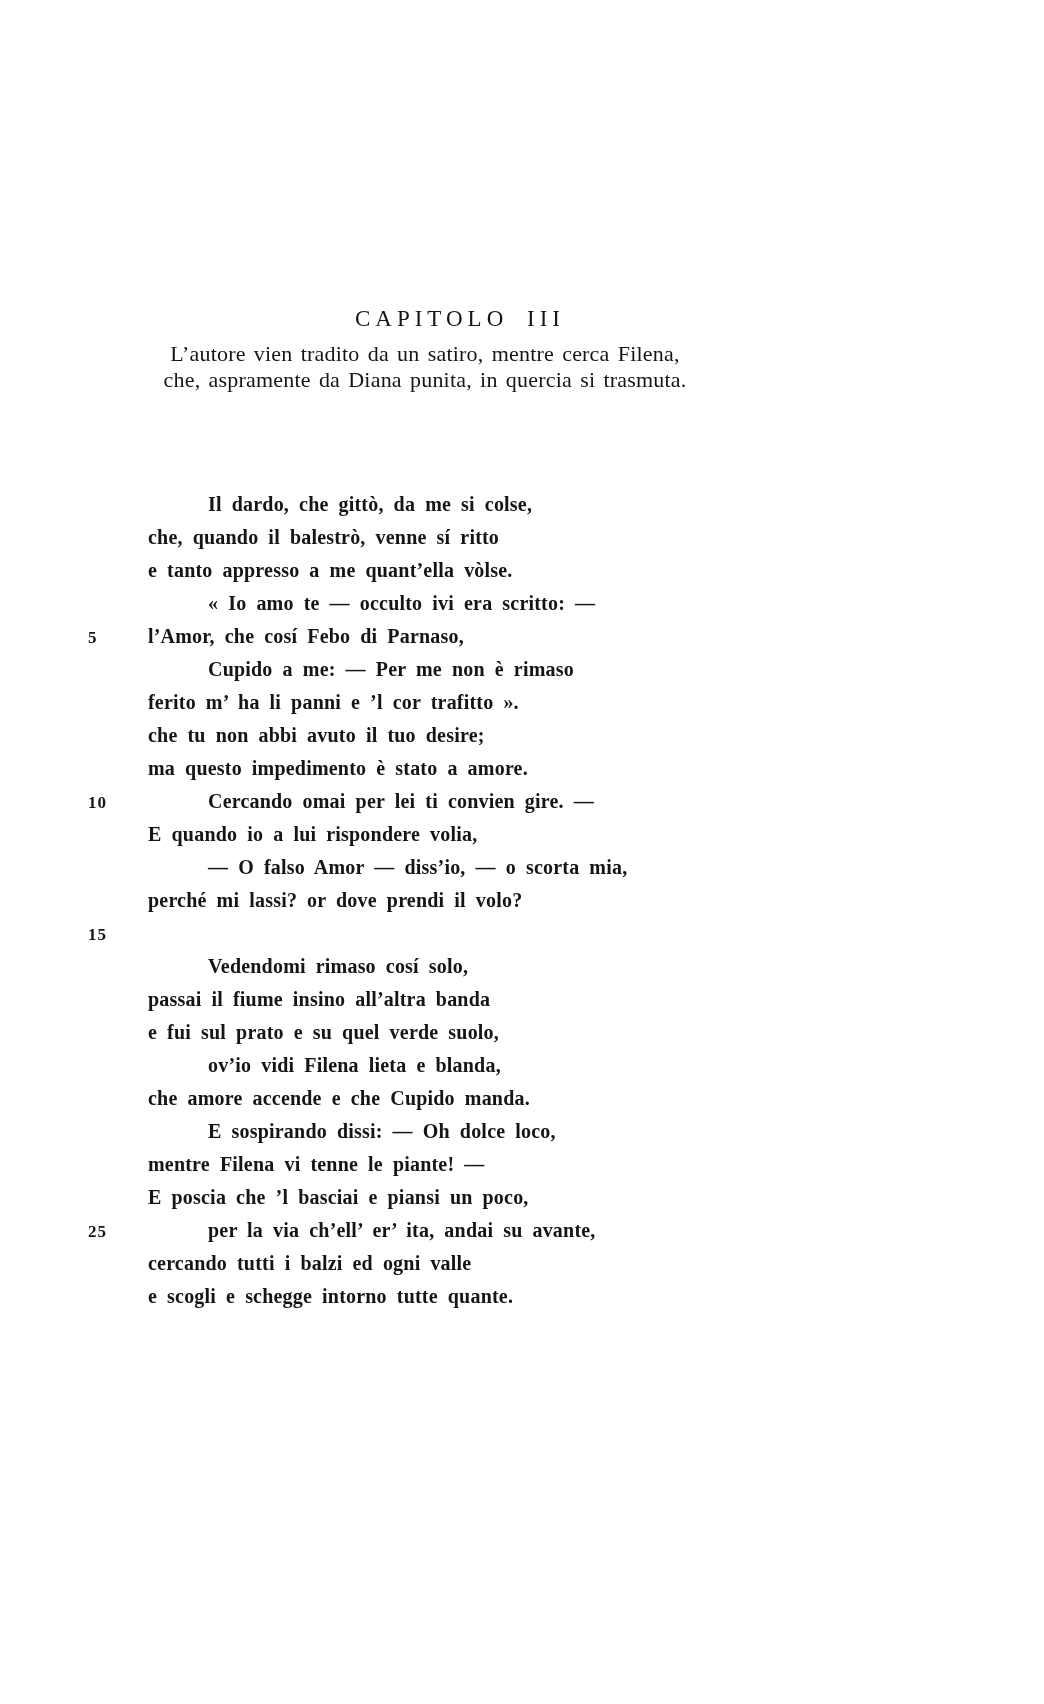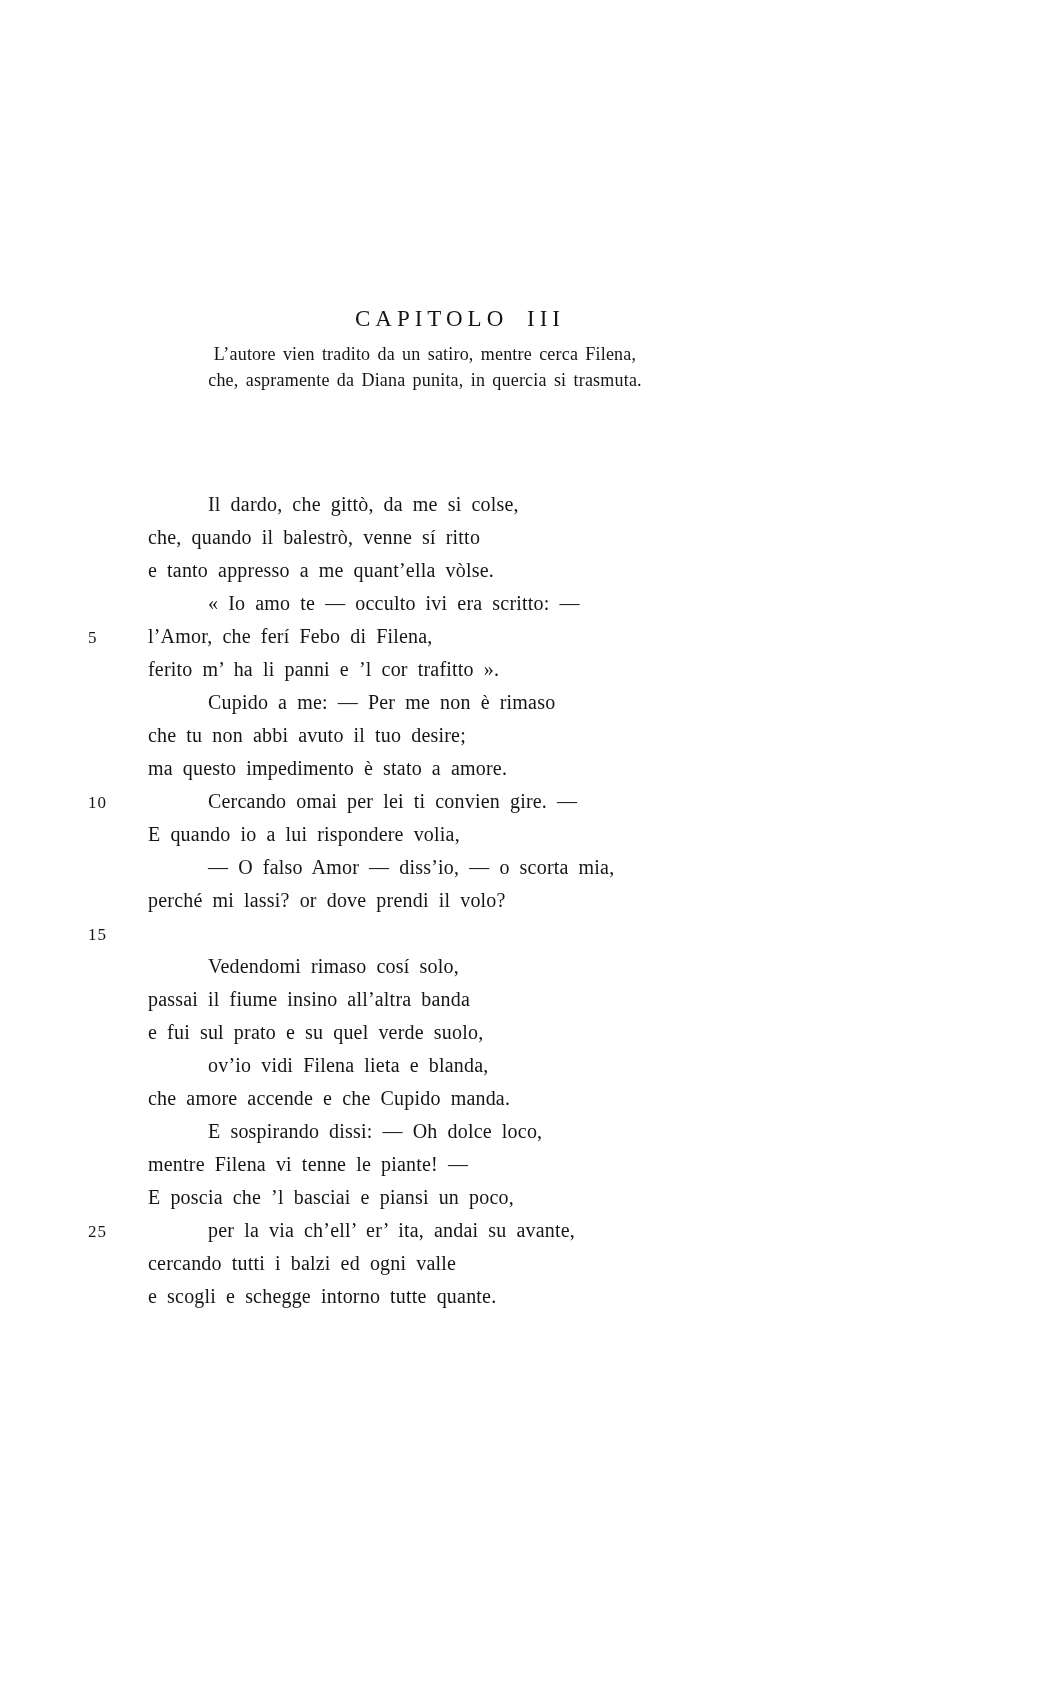--- a/index.html
+++ b/index.html
@@ -24,31 +24,32 @@
     font-weight:400;
     letter-spacing:5px;
     word-spacing:8px;
   }
   .argument {
     position:absolute;
     top:341px;
     left:105px;
     width:640px;
     text-align:center;
-    font-size:18px;
+    font-size:22px;
     line-height:26px;
     word-spacing:2.5px;
     letter-spacing:0.2px;
   }
   .poem {
     position:absolute;
     top:488px;
     left:88px;
     font-size:20px;
     letter-spacing:0.2px;
+    font-weight:bold;
   }
   .poem-line {
     position:relative;
     height:33px;
     line-height:33px;
     white-space:nowrap;
     word-spacing:0.24em;
   }
   .line-no {
     position:absolute;
@@ -79,23 +80,23 @@
   <div class="argument">
     <div>L’autore vien tradito da un satiro, mentre cerca Filena,</div>
     <div>che, aspramente da Diana punita, in quercia si trasmuta.</div>
   </div>
 
   <div class="poem" id="poem">
       <div class="poem-line indent"><span class="line-no"></span><span class="line-text">Il dardo, che gittò, da me si colse,</span></div>
       <div class="poem-line"><span class="line-no"></span><span class="line-text">che, quando il balestrò, venne sí ritto</span></div>
       <div class="poem-line"><span class="line-no"></span><span class="line-text">e tanto appresso a me quant’ella vòlse.</span></div>
       <div class="poem-line indent"><span class="line-no"></span><span class="line-text">« Io amo te — occulto ivi era scritto: —</span></div>
-      <div class="poem-line"><span class="line-no">5</span><span class="line-text">l’Amor, che ferí Febo di Filena,</span></div>
+      <div class="poem-line"><span class="line-no">5</span><span class="line-text">l’Amor, che cosí Febo di Parnaso,</span></div>
+      <div class="poem-line indent"><span class="line-no"></span><span class="line-text">Cupido a me: — Per me non è rimaso</span></div>
       <div class="poem-line"><span class="line-no"></span><span class="line-text">ferito m’ ha li panni e ’l cor trafitto ».</span></div>
-      <div class="poem-line indent"><span class="line-no"></span><span class="line-text">Cupido a me: — Per me non è rimaso</span></div>
       <div class="poem-line"><span class="line-no"></span><span class="line-text">che tu non abbi avuto il tuo desire;</span></div>
       <div class="poem-line"><span class="line-no"></span><span class="line-text">ma questo impedimento è stato a amore.</span></div>
       <div class="poem-line indent"><span class="line-no">10</span><span class="line-text">Cercando omai per lei ti convien gire. —</span></div>
       <div class="poem-line"><span class="line-no"></span><span class="line-text">E quando io a lui rispondere volia,</span></div>
       <div class="poem-line indent"><span class="line-no"></span><span class="line-text">— O falso Amor — diss’io, — o scorta mia,</span></div>
       <div class="poem-line"><span class="line-no"></span><span class="line-text">perché mi lassi? or dove prendi il volo?</span></div>
       <div class="poem-line"><span class="line-no">15</span></div>
       <div class="poem-line indent"><span class="line-no"></span><span class="line-text">Vedendomi rimaso cosí solo,</span></div>
       <div class="poem-line"><span class="line-no"></span><span class="line-text">passai il fiume insino all’altra banda</span></div>
       <div class="poem-line"><span class="line-no"></span><span class="line-text">e fui sul prato e su quel verde suolo,</span></div>

